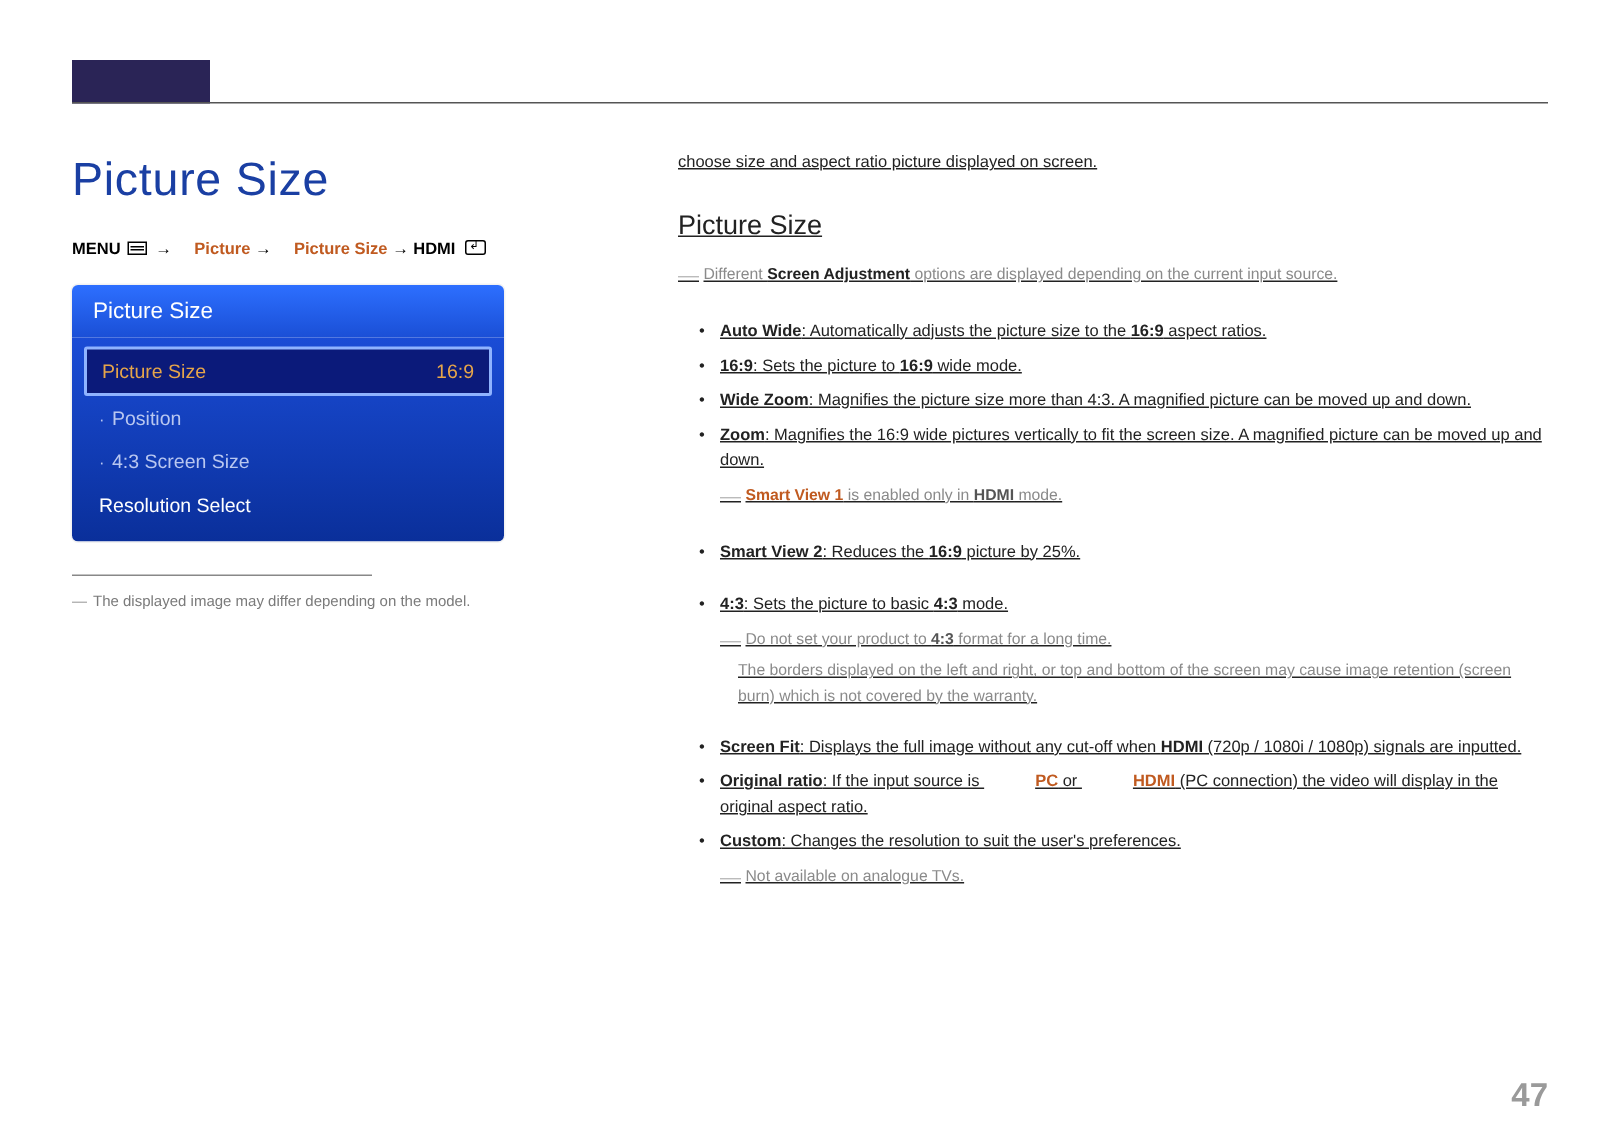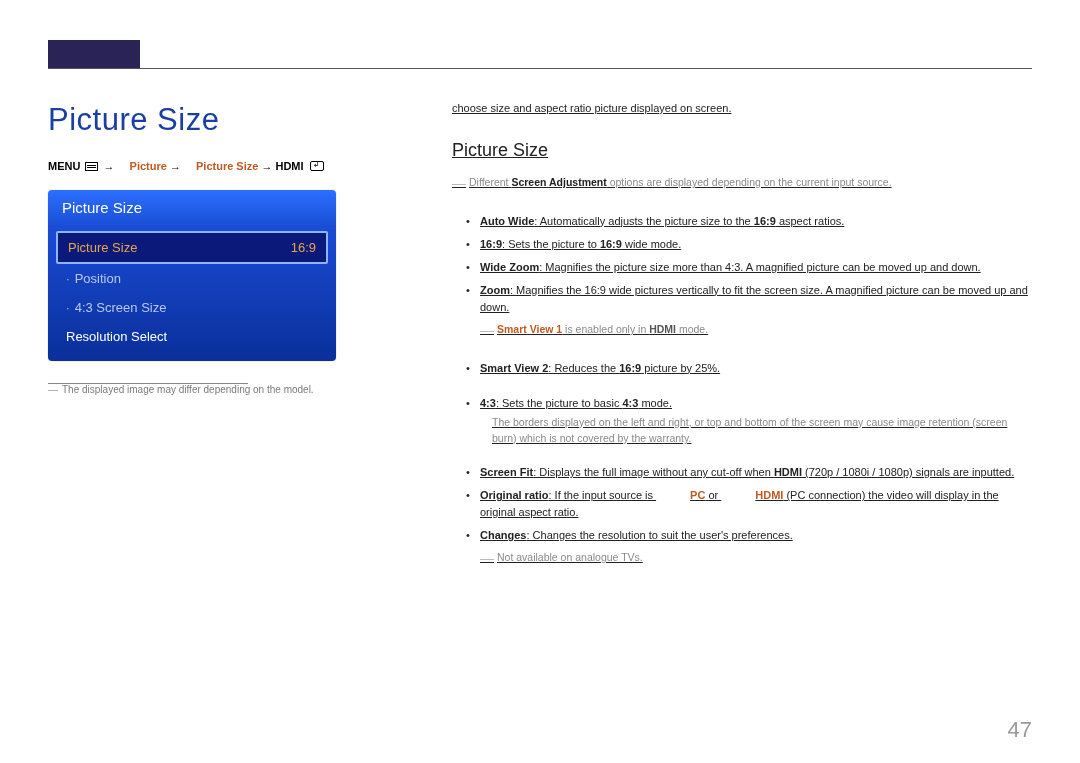--- a/index.html
+++ b/index.html
@@ -19,38 +19,38 @@
   .enter-icon::after { content: "↲"; position: absolute; font-size: 8px; left: 2px; top: -2px; }
   .osd-panel { margin-top: 18px; width: 288px; border-radius: 4px; overflow: hidden; box-shadow: 0 0 0 1px rgba(0,0,0,0.05); }
   .osd-title { background: linear-gradient(#2d6fff, #1a4fd6); color: #fff; font-size: 15px; padding: 9px 14px; }
   .osd-body { background: linear-gradient(#1a4cd6, #0a2f9a); padding: 6px 8px 10px; }
   .osd-row { display: flex; justify-content: space-between; align-items: center; color: #fff; font-size: 13px; padding: 7px 10px; }
   .osd-row.selected { background: #0b1a7a; border: 2px solid #8fb3ff; border-radius: 2px; }
   .osd-row.selected .row-label, .osd-row.selected .row-value { color: #e6a54a; }
   .osd-row.dim .row-label { color: #b9c7f0; }
   .osd-row .dot { margin-right: 5px; font-size: 11px; color: #b9c7f0; }
   .footnote-rule { width: 200px; border-top: 1px solid #888; margin-top: 22px; }
-  .footnote { font-size: 10px; color: #7a7a7a; margin-top: 0; }
+  .footnote { font-size: 10px; color: #7a7a7a; margin-top: 12px; }
   .footnote .dash { color: #999; margin-right: 4px; }
   .right-col { position: absolute; left: 452px; top: 100px; right: 48px; font-size: 11px; line-height: 1.55; color: #222; text-decoration: underline; }
   .intro { font-size: 11px; color: #222; }
   .sub-heading { font-size: 18px; font-weight: 400; color: #222; margin-top: 20px; }
   .note-line { color: #8a8a8a; font-size: 10.5px; margin-top: 8px; }
   .note-line .dash { color: #bbb; font-size: 14px; vertical-align: -2px; margin-right: 3px; }
   .bold-inline { font-weight: bold; color: #222; }
   ul.bullets { list-style: none; margin-top: 18px; }
   ul.bullets > li { position: relative; padding-left: 28px; margin-top: 6px; font-size: 11px; }
   ul.bullets > li::before { content: "•"; position: absolute; left: 14px; top: 0; color: #222; }
   .term { font-weight: bold; }
   .sub-note { color: #8a8a8a; font-size: 10.5px; padding-left: 28px; margin-top: 4px; }
   .sub-note .dash { color: #bbb; font-size: 14px; vertical-align: -2px; margin-right: 3px; }
   .sub-note .hl { color: #c05a20; font-weight: bold; }
   .sub-note .bold-inline { color: #555; }
   .hl-red { color: #c05a20; font-weight: bold; padding-left: 34px; }
-  .page-number { position: absolute; right: 48px; bottom: 20px; font-size: 22px; color: #9a9a9a; font-weight: 400; }
+  .page-number { position: absolute; right: 48px; bottom: 20px; font-size: 22px; color: #9a9a9a; font-weight: 700; }
 </style>
 </head>
 <body>
 
 <div class="page">
   <div class="top-accent"></div>
   <div class="top-rule"></div>
 
   <div style="padding-top: 46px;">
     <h1 class="main-heading">Picture Size</h1>
@@ -107,23 +107,24 @@
       <li><span class="term">Wide Zoom</span><span>: Magnifies the picture size more than 4:3. A magnified picture can be moved up and down.</span></li>
       <li><span class="term">Zoom</span><span>: Magnifies the 16:9 wide pictures vertically to fit the screen size. A magnified picture can be moved up and down.</span></li>
     </ul>
     <div class="sub-note"><span class="dash">―</span><span class="hl">Smart View 1</span><span> is enabled only in </span><span class="bold-inline">HDMI</span><span> mode.</span></div>
     <ul class="bullets">
       <li><span class="term">Smart View 2</span><span>: Reduces the </span><span class="term">16:9</span><span> picture by 25%.</span></li>
     </ul>
     <ul class="bullets">
       <li><span class="term">4:3</span><span>: Sets the picture to basic </span><span class="term">4:3</span><span> mode.</span></li>
     </ul>
+    <div class="sub-note"><span class="dash">―</span><span>Do not set your product to </span><span class="bold-inline">4:3</span><span> format for a long time.</span></div>
     <div class="sub-note" style="padding-left:40px; margin-top:2px;">The borders displayed on the left and right, or top and bottom of the screen may cause image retention (screen burn) which is not covered by the warranty.</div>
     <ul class="bullets">
       <li><span class="term">Screen Fit</span><span>: Displays the full image without any cut-off when </span><span class="term">HDMI</span><span> (720p / 1080i / 1080p) signals are inputted.</span></li>
       <li><span class="term">Original ratio</span><span>: If the input source is </span><span class="hl-red">PC</span><span> or </span><span class="hl-red">HDMI</span><span> (PC connection) the video will display in the original aspect ratio.</span></li>
-      <li><span class="term">Changes</span><span>: Changes the resolution to suit the user's preferences.</span></li>
+      <li><span class="term">Custom</span><span>: Changes the resolution to suit the user's preferences.</span></li>
     </ul>
     <div class="sub-note"><span class="dash">―</span><span>Not available on analogue TVs.</span></div>
   </div>
 
   <div class="page-number">47</div>
 </div>
 
 </body></html>

